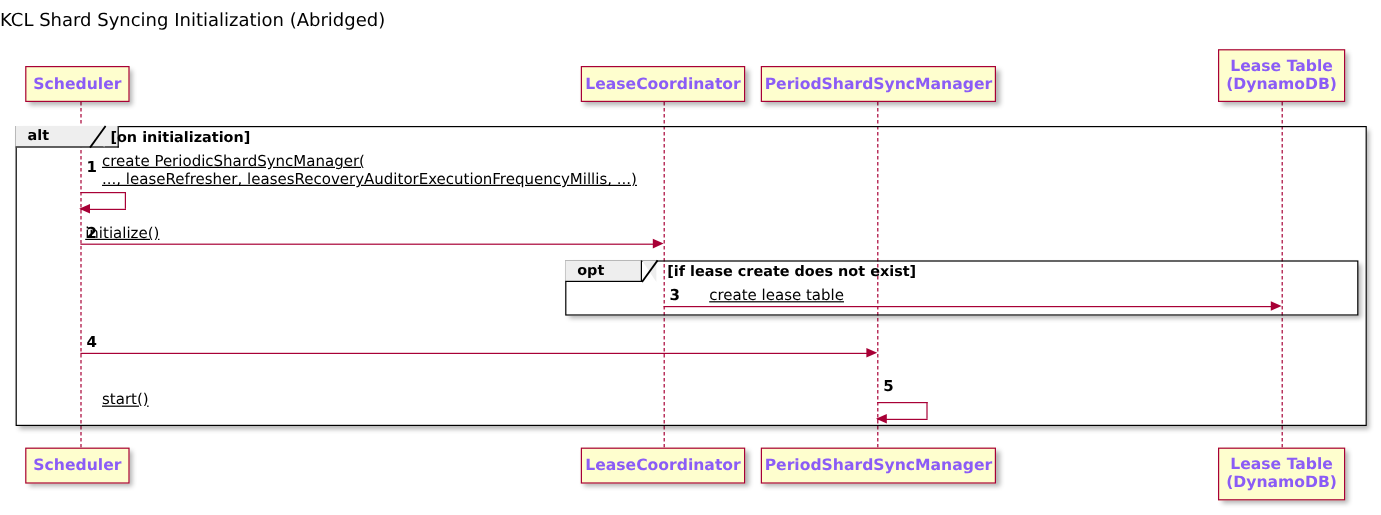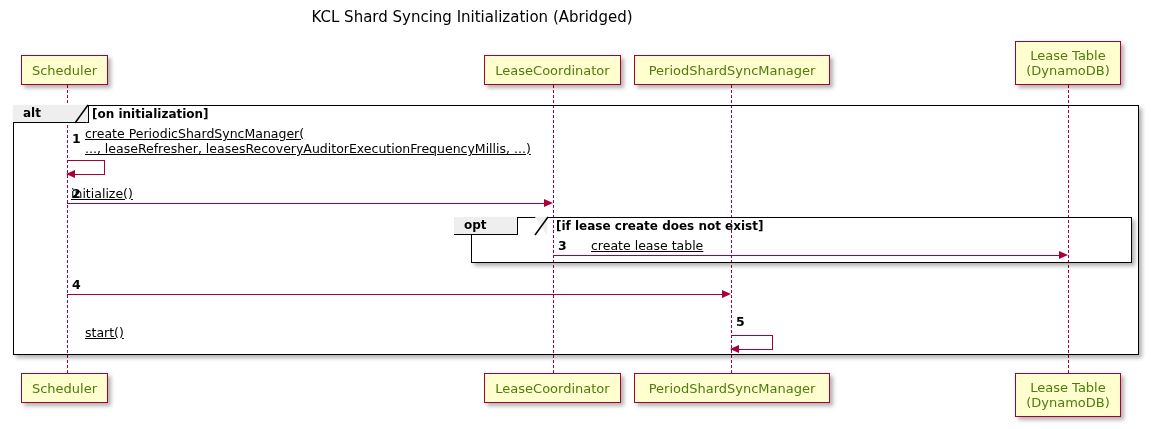--- a/index.html
+++ b/index.html
@@ -13,48 +13,48 @@
     height: 429px;
     background: #ffffff;
     font-family: "DejaVu Sans", sans-serif;
     overflow: hidden;
   }
   .title {
     position: absolute;
     left: 0;
     top: 8px;
     width: 944px;
-    text-align: center;
     font-size: 15px;
     color: #000000;
     white-space: nowrap;
   }
   
   .lifeline {
     position: absolute;
     width: 0;
     border-left: 1px dashed #A80036;
     top: 85px;
     height: 288px;
   }
   
   .participant {
     position: absolute;
     background: #FEFECE;
     border: 1.5px solid #A80036;
     box-shadow: 3px 3px 4px rgba(0,0,0,0.30);
     font-size: 13px;
-    color: #4d7c0f;
+    color: #8b5cf6;
     text-align: center;
     line-height: 15px;
     display: flex;
     align-items: center;
     justify-content: center;
     box-sizing: border-box;
     white-space: pre-line;
+    font-weight: bold;
   }
   
   .frame {
     position: absolute;
     border: 1.5px solid #000000;
     background: transparent;
     box-shadow: 3px 3px 4px rgba(0,0,0,0.30);
     box-sizing: border-box;
   }
   .frame-tab {
@@ -132,33 +132,33 @@
 <div id="diagram">
 
   <div class="title">KCL Shard Syncing Initialization (Abridged)</div>
 
   <div class="lifeline" style="left:67px;"></div>
   <div class="lifeline" style="left:553px;"></div>
   <div class="lifeline" style="left:731px;"></div>
   <div class="lifeline" style="left:1068px;"></div>
 
   <div class="frame" style="left:13px; top:105px; width:1126px; height:250px;"></div>
-  <div class="frame-tab" style="left:13px; top:105px; width:76px;">
+  <div class="frame-tab" style="left:13px; top:105px; width:86px;">
     <span>alt</span>
   </div>
   <div class="frame-tab-cut" style="left:75px; top:105px; border-width:18px 0 0 12px; border-color:#EEEEEE transparent transparent transparent;"></div>
   <div style="position:absolute; left:74px; top:104px; width:15px; height:20px; overflow:hidden;">
     <svg width="15" height="20" viewBox="0 0 15 20">
       <line x1="1" y1="19" x2="14" y2="1" stroke="#000000" stroke-width="1.5"></line>
     </svg>
   </div>
   <div class="frame-cond" style="left:92px; top:107px;">[on initialization]</div>
 
   <div class="frame" style="left:471px; top:217px; width:661px; height:46px;"></div>
-  <div class="frame-tab" style="left:454px; top:217px; width:64px;">
+  <div class="frame-tab" style="left:471px; top:217px; width:64px;">
     <span>opt</span>
   </div>
   <div class="frame-tab-cut" style="left:535px; top:217px; border-width:18px 0 0 12px; border-color:#EEEEEE transparent transparent transparent;"></div>
   <div style="position:absolute; left:534px; top:216px; width:15px; height:20px; overflow:hidden;">
     <svg width="15" height="20" viewBox="0 0 15 20">
       <line x1="1" y1="19" x2="14" y2="1" stroke="#000000" stroke-width="1.5"></line>
     </svg>
   </div>
   <div class="frame-cond" style="left:556px; top:219px;">[if lease create does not exist]</div>
 

